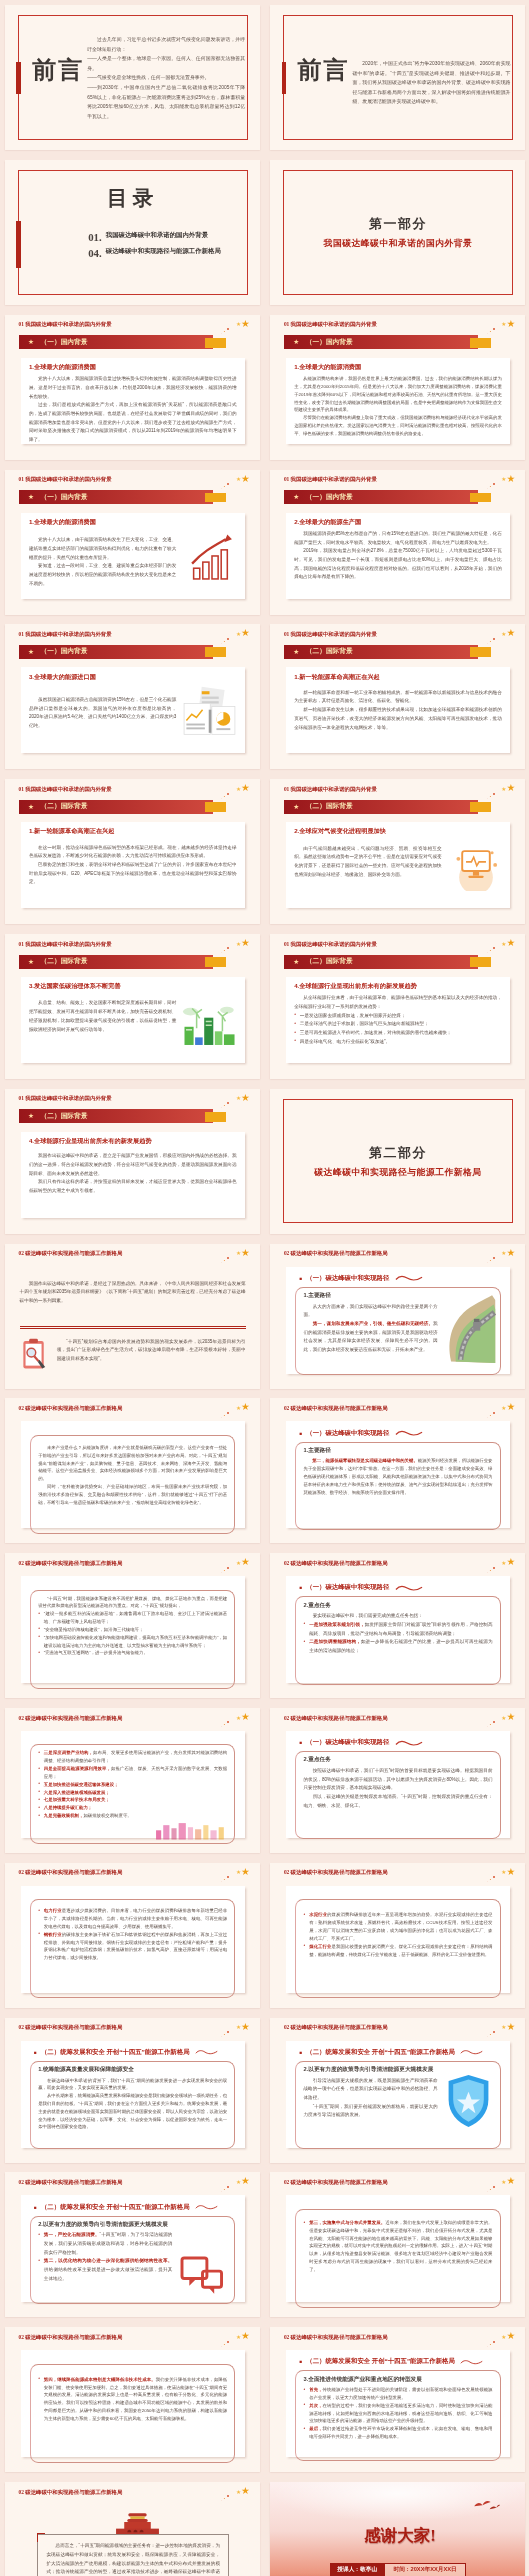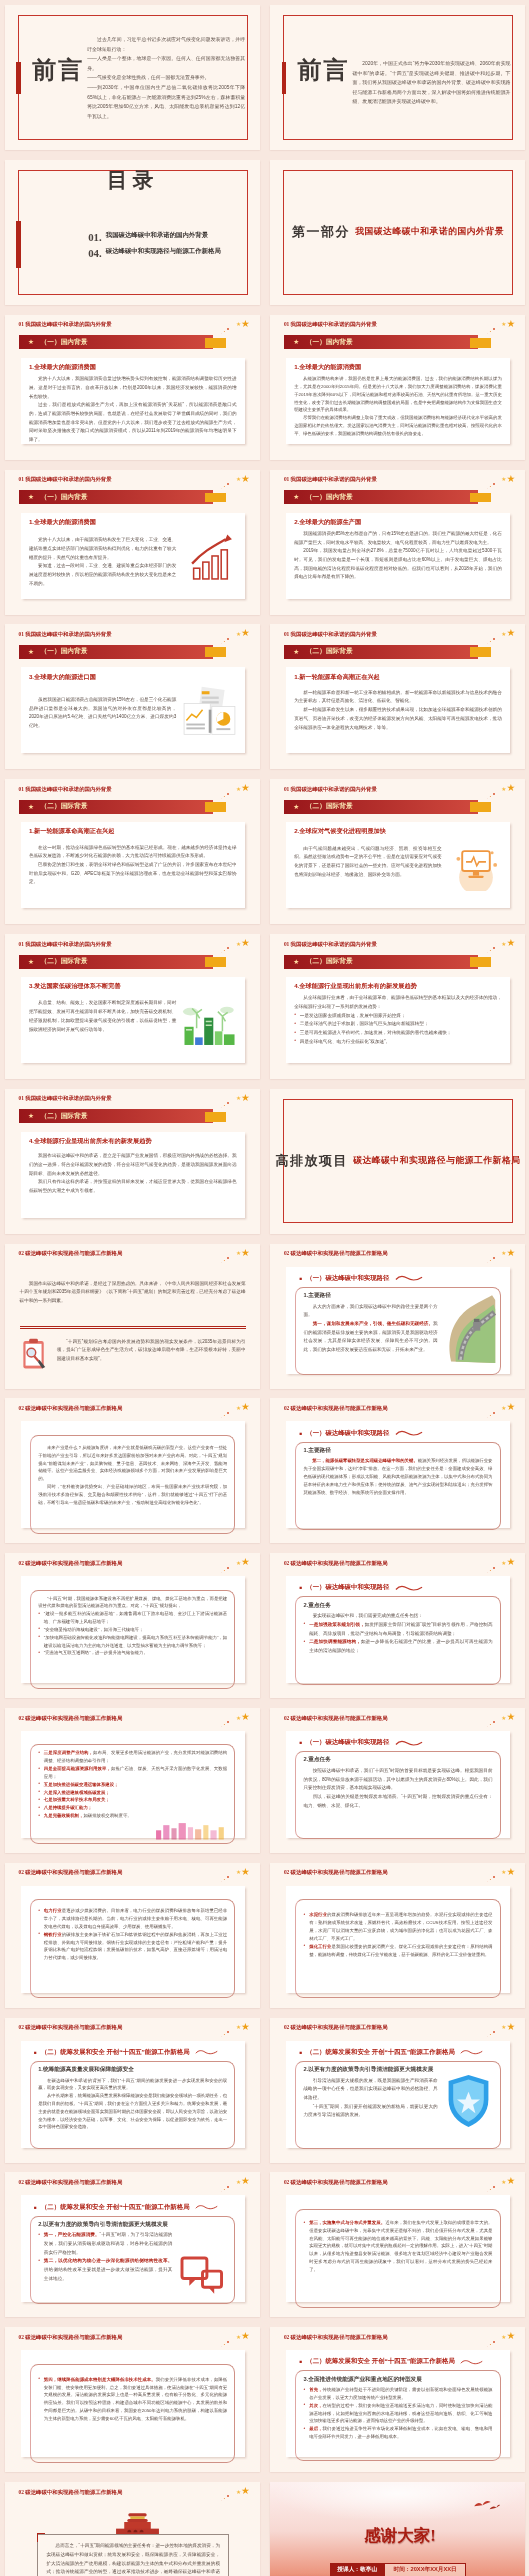--- a/index.html
+++ b/index.html
@@ -7,28 +7,28 @@
   .grid{padding:5.2px 5.2px 0 5.2px;display:grid;grid-template-columns:255px 255px;column-gap:10.3px;row-gap:9.8px;}
   .slide{position:relative;width:255px;height:145px;background:#fdf5ee;overflow:hidden;box-shadow:0 0.5px 1.5px rgba(170,110,100,.28);}
   
   .frame{position:absolute;inset:10.3px 12.4px;border:1px solid #c5352b;}
   .fw-title{position:absolute;left:27px;top:49px;font-family:"Liberation Serif","DejaVu Serif",serif;font-weight:bold;font-size:24px;color:#3d3734;letter-spacing:2.1px;}
   .redbar{position:absolute;left:11.3px;top:57px;width:4.1px;height:32px;background:#b02418;}
   .fw-text{position:absolute;left:82px;top:30px;width:158px;font-size:4.9px;line-height:1.95;color:#5a4c45;text-align:justify;}
   .ind{text-indent:2em;margin:0;}
   .noind{margin:0;}
   
-  .toc-title{position:absolute;top:6px;left:0;right:0;text-align:center;font-family:"Liberation Serif","DejaVu Serif",serif;font-weight:bold;font-size:20.6px;color:#3d3734;letter-spacing:5.2px;}
+  .toc-title{position:absolute;top:24px;left:0;right:0;text-align:center;font-family:"Liberation Serif","DejaVu Serif",serif;font-weight:bold;font-size:20.6px;color:#3d3734;letter-spacing:5.2px;}
   .toc-items{position:absolute;left:71px;top:71px;}
   .toc-row{display:flex;align-items:flex-start;margin-bottom:4.1px;margin-left:12px;}
   .toc-num{font-family:"Liberation Serif","DejaVu Serif",serif;font-weight:bold;font-size:10.8px;color:#4a423e;margin-right:4.1px;}
   .toc-text{font-family:"Liberation Serif","DejaVu Serif",serif;font-weight:bold;font-size:6.4px;color:#3d3734;}
   .redbar.tall{top:61px;height:47px;}
   
-  .part{position:absolute;inset:0;display:flex;flex-direction:row;align-items:center;justify-content:center;gap:5.2px;}
+  .part{position:absolute;inset:0;display:flex;flex-direction:column;align-items:center;justify-content:center;gap:5.2px;}
   .part-label{font-family:"Liberation Serif","DejaVu Serif",serif;font-weight:bold;font-size:13px;color:#3d3734;letter-spacing:1.5px;}
   .part-sub{font-family:"Liberation Serif","DejaVu Serif",serif;font-weight:bold;font-size:8.8px;color:#b02418;letter-spacing:0.5px;}
   
   .sh{position:absolute;top:6.7px;left:13.4px;font-family:"Liberation Serif","DejaVu Serif",serif;font-weight:bold;font-size:5.4px;color:#a8231c;}
   .stars{position:absolute;top:4.1px;right:10.3px;width:29px;height:15.5px;color:#ef9f16;font-size:9.8px;line-height:1;text-align:right;}
   .stars::before{content:"★";position:absolute;right:8.8px;top:3.6px;font-size:5.7px;color:#f6bb43;}
   .stars::after{content:"";position:absolute;right:20.6px;top:9.3px;width:2.1px;height:2.1px;border-radius:50%;background:#d8542f;box-shadow:-3.6px 2.6px 0 -0.5px #e8872c,-6.7px 4.1px 0 -0.8px #d8542f;}
   .banner{position:absolute;top:20.6px;left:13.4px;width:194px;height:14px;background:linear-gradient(90deg,#98161a,#d0493e);display:flex;align-items:center;color:#f8e3b2;font-weight:bold;font-size:6.7px;}
   .banner::before{content:"★";color:#ffd9a0;font-size:6.7px;margin:0 6.7px 0 9.3px;}
   .gold{position:absolute;top:23px;left:200px;width:20.6px;height:9.8px;background:#f0a818;}
@@ -300,21 +300,21 @@
     <div class="card">
       <p class="card-title">4.全球能源行业呈现出前所未有的新发展趋势</p>
       <p class="bt ind" style="margin-top:6.2px">我国作出碳达峰碳中和的承诺，是立足于能源产业发展国情，积极应对国内外挑战的必然选择。我们的这一选择，符合全球能源发展的趋势，符合全球应对气候变化的趋势，是驱动我国能源发展面向远期目标、面向未来发展的必然途径。</p>
       <p class="bt ind">我们只有作出这样的承诺，并按照这样的目标来发展，才能适应世界大势，使我国在全球能源绿色低碳转型的大潮之中成为引领者。</p>
     </div>
   </div>
 
   <div class="slide">
     <div class="frame"></div>
     <div class="part">
-      <div class="part-label">高排放项目</div>
+      <div class="part-label">第二部分</div>
       <div class="part-sub">碳达峰碳中和实现路径与能源工作新格局</div>
     </div>
   </div>
 
   <div class="slide">
     <div class="sh">02 碳达峰碳中和实现路径与能源工作新格局</div>
     <b class="stars">★</b>
     <div class="free-text">
       <p class="bt ind">我国作出碳达峰碳中和的承诺，是经过了深思熟虑的。具体来讲，《中华人民共和国国民经济和社会发展第十四个五年规划和2035年远景目标纲要》（以下简称“十四五”规划）的制定和完善过程，已经充分考虑了碳达峰碳中和的一系列因素。</p>
     </div>

